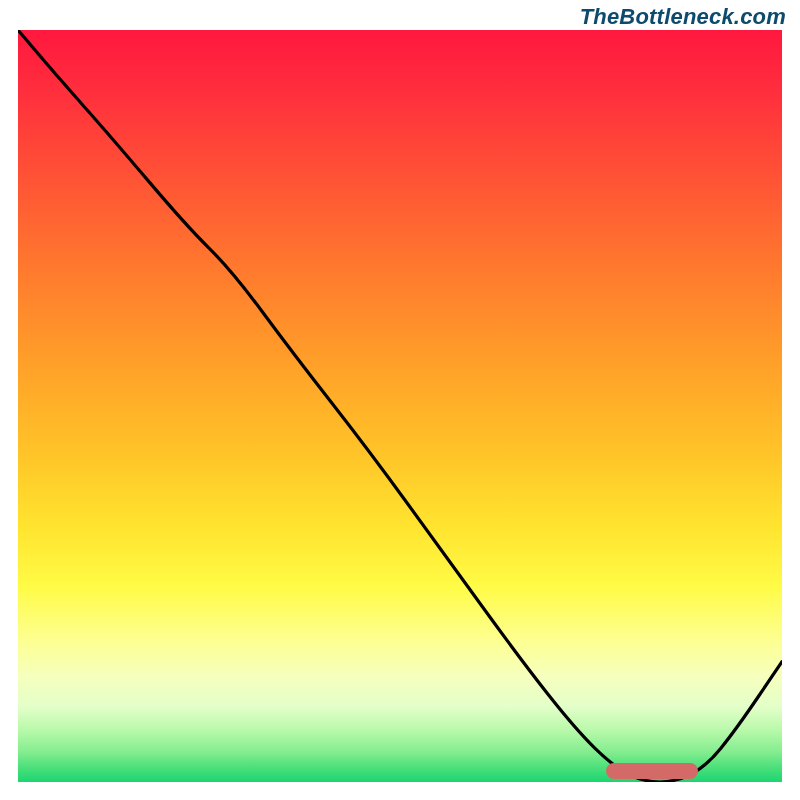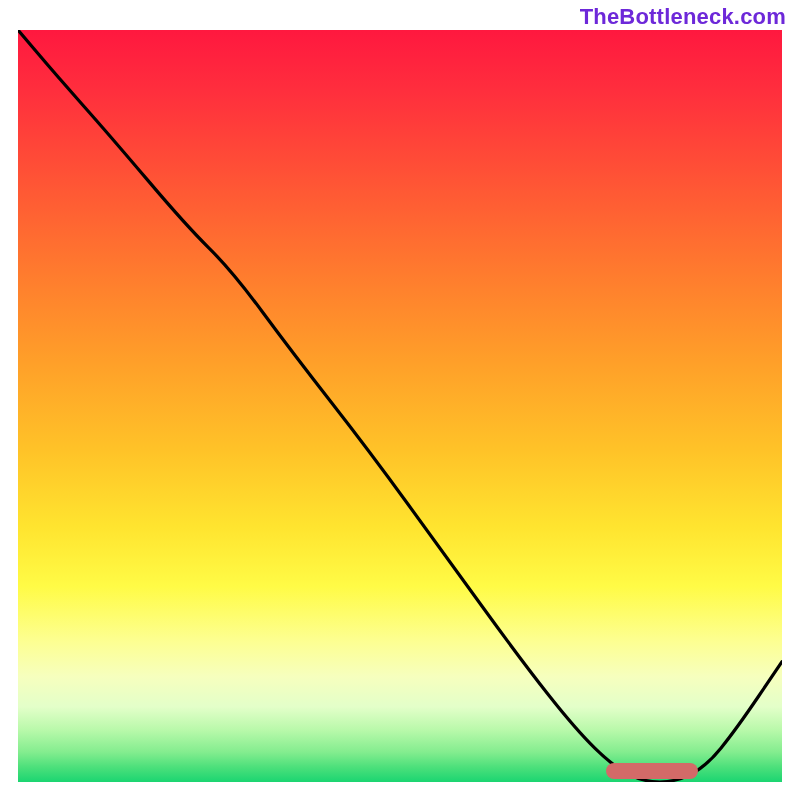--- a/index.html
+++ b/index.html
@@ -53,22 +53,23 @@
     position: absolute;
     background: #d36a68;
     border-radius: 10px;
   }
   .watermark {
     position: absolute;
     top: 4px;
     right: 14px;
     font-size: 22px;
     font-weight: 600;
-    color: #6d28d9;
+    color: #0c4a6e;
     letter-spacing: 0.2px;
+    font-style: italic;
   }
 </style>
 </head>
 <body>
 
 <div class="chart-container">
   <div class="watermark">TheBottleneck.com</div>
   <div class="plot-area">
     <svg class="curve" viewBox="0 0 764 752" preserveAspectRatio="none">
       <path fill="none" stroke="#000000" stroke-width="3.2" stroke-linejoin="round" stroke-linecap="round" d="M 0 0 Q 0 0 19.1 22.560000000000002 Q 38.2 45.120000000000005 64.94 75.19999999999999 Q 91.67999999999999 105.27999999999997 129.88 150.39999999999998 Q 168.08 195.51999999999998 191 218.07999999999998 Q 213.92000000000002 240.64 244.48 282 Q 275.03999999999996 323.36 313.24 372.24 Q 351.44 421.12 389.64 473.76 Q 427.84000000000003 526.4 466.04 579.04 Q 504.24 631.68 530.98 665.52 Q 557.72 699.36 576.82 718.1600000000001 Q 595.9200000000001 736.96 611.2 744.48 Q 626.48 752 641.76 752 Q 657.04 752 672.3199999999999 744.48 Q 687.6 736.96 702.88 718.1600000000001 Q 718.16 699.36 741.0799999999999 665.52 T 764 631.68"></path>

